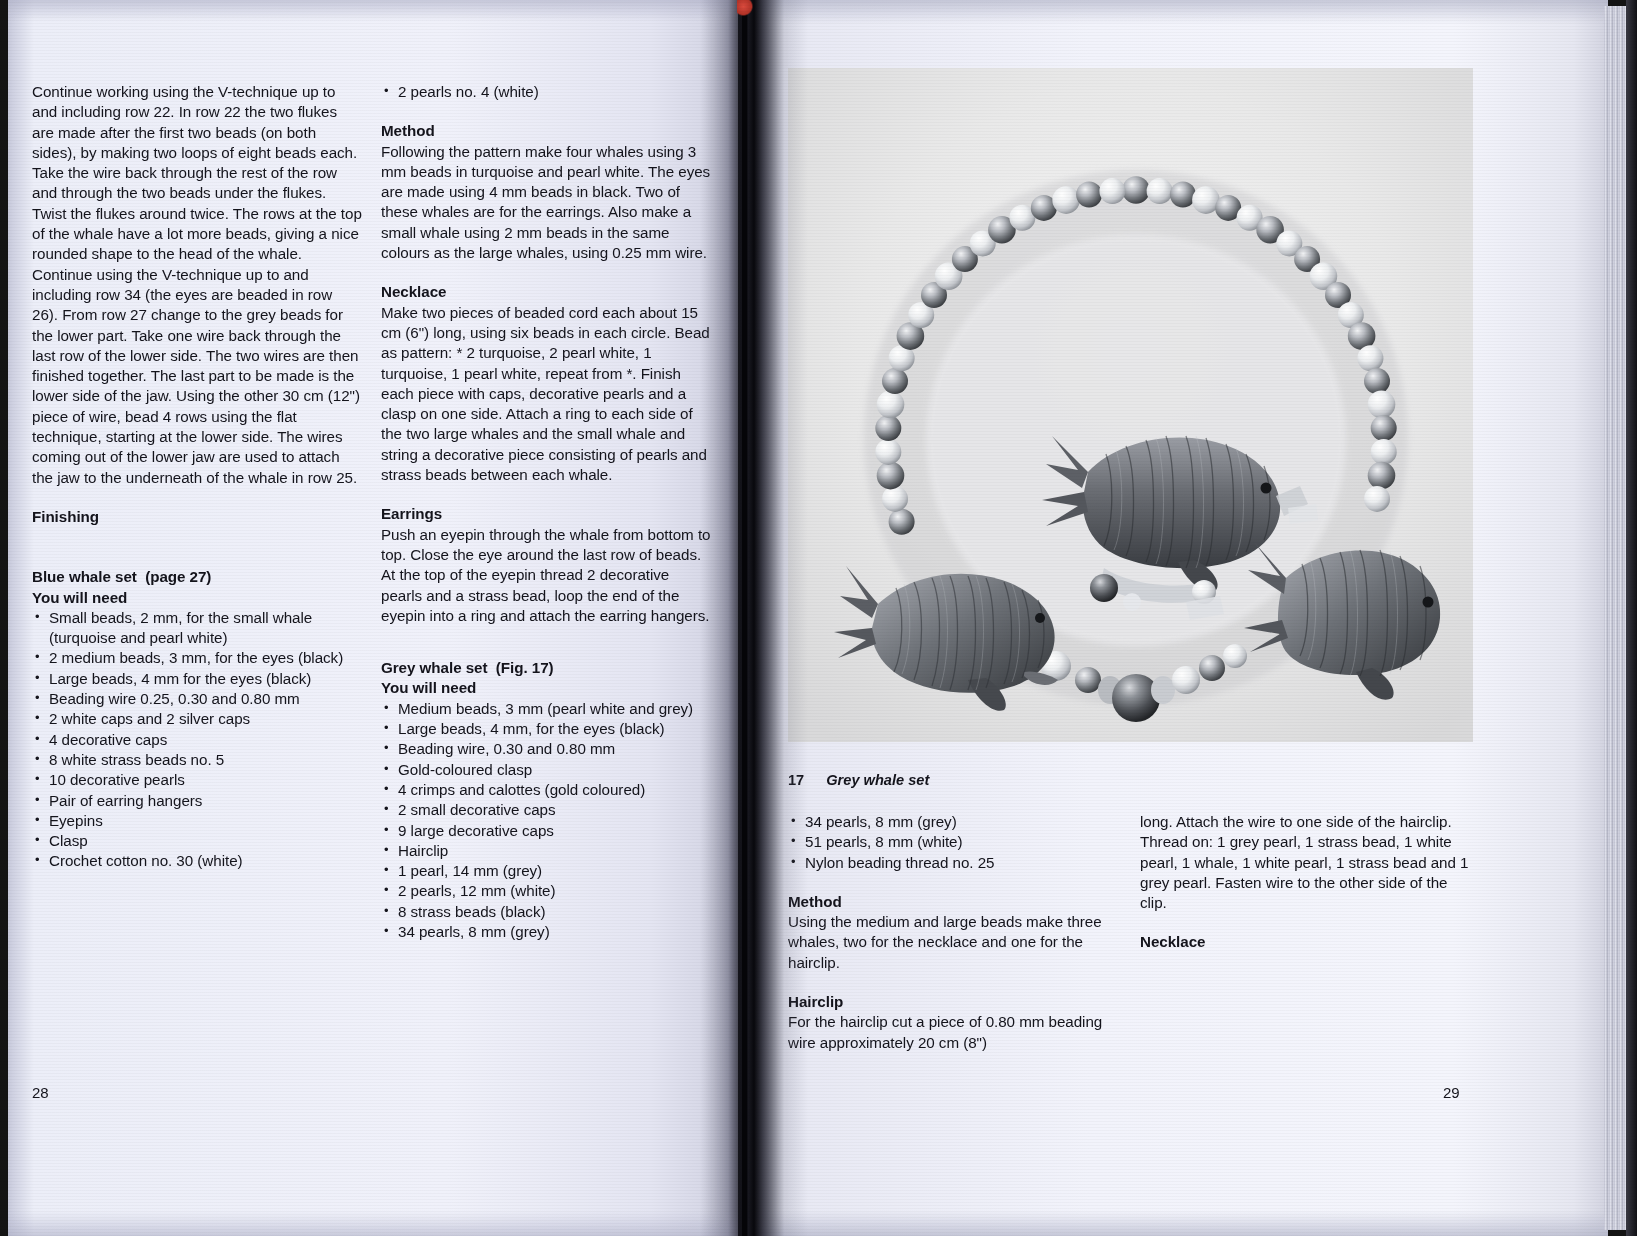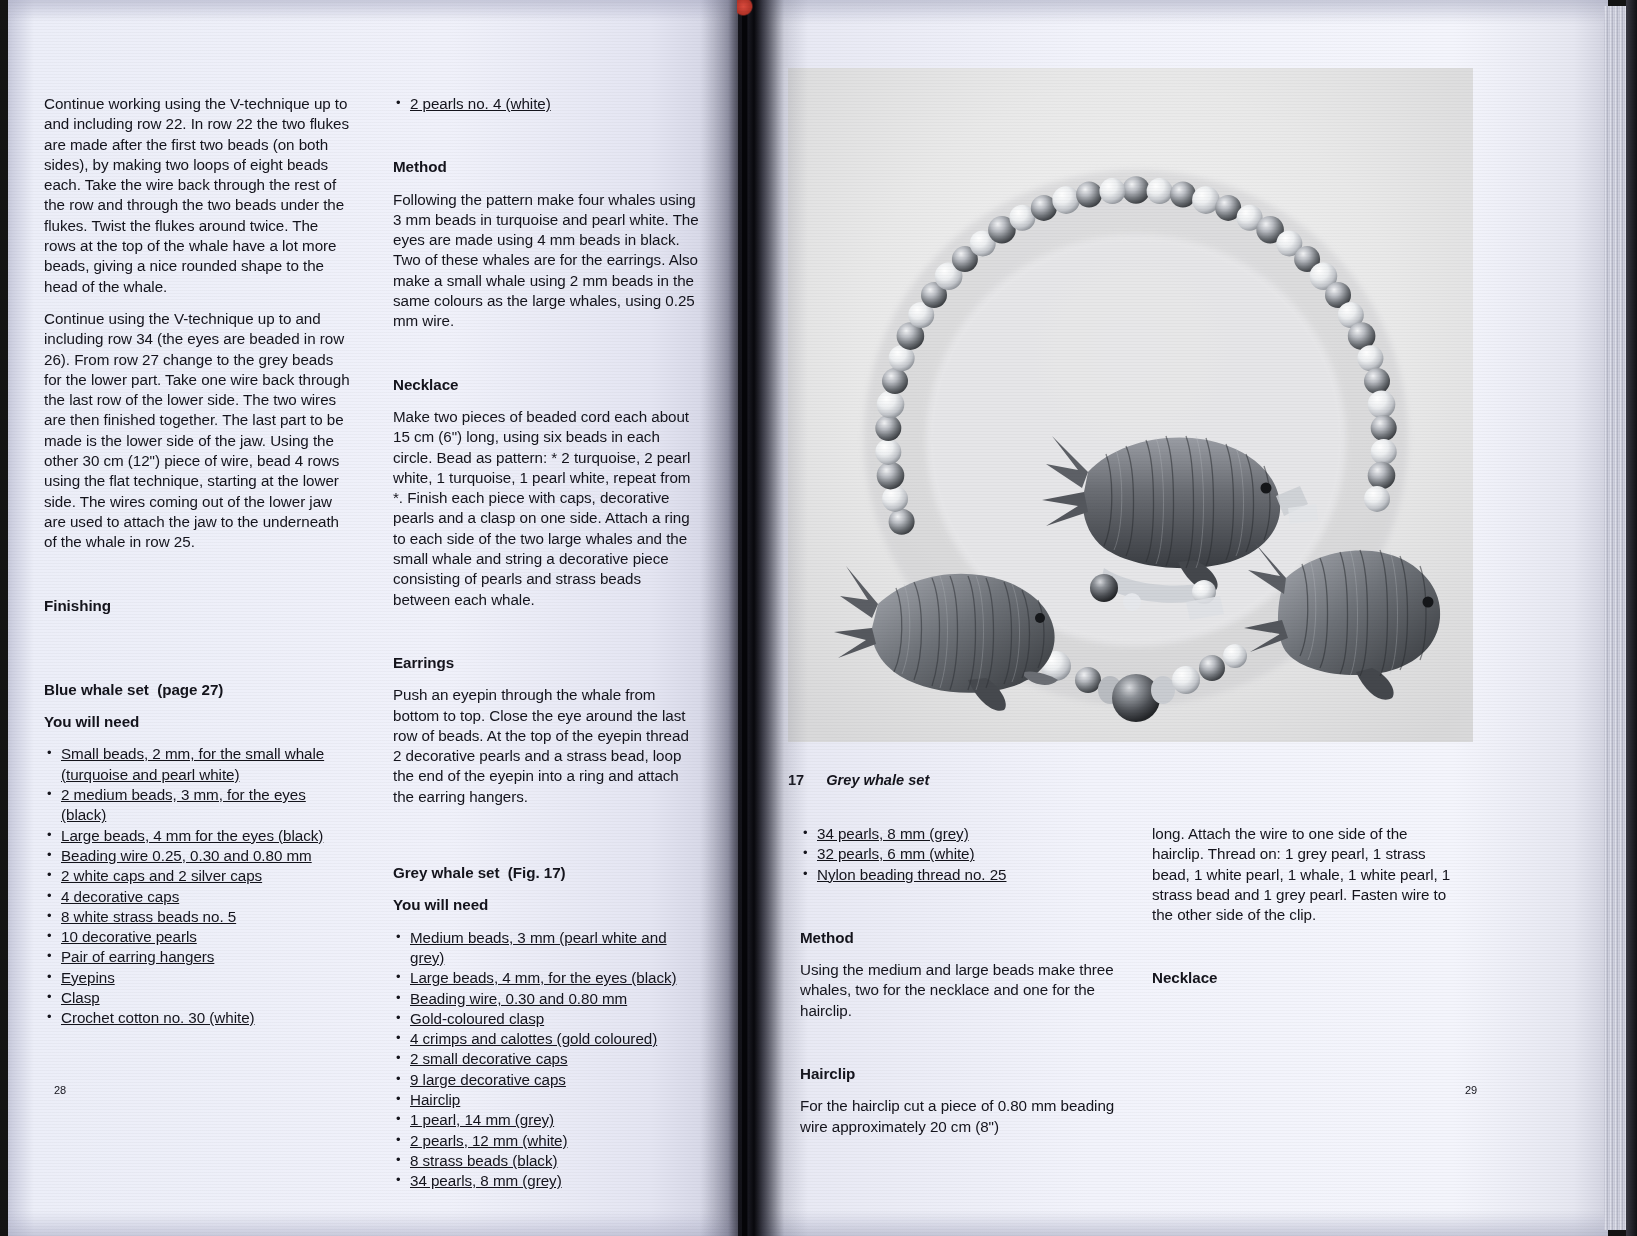--- a/index.html
+++ b/index.html
@@ -110,33 +110,33 @@
 
   
   .col {
     position: absolute;
     color: #14141c;
     font-size: 15.2px;
     line-height: 20.3px;
     letter-spacing: -0.05px;
     text-rendering: optimizeLegibility;
   }
-  .col p { margin: 12px; }
+  .col p { margin: 0; }
   .col p + p { margin-top: 0; }
 
   .blockgap { height: 19px; }
 
   .ital { font-weight: 600; }
 
   .h-run { font-weight: bold; }
   .h-run .paren { font-weight: bold; }
 
   ul.need {
     list-style: none;
-    margin: 12px; padding: 0; text-decoration: underline;
+    margin: 0; padding: 0;
   }
   ul.need li {
     position: relative;
     padding-left: 17px;
     margin: 0;
   }
   ul.need li::before {
     content: "\2022";
     position: absolute;
     left: 3px; top: -1px;
@@ -146,23 +146,22 @@
   
   #col-28-a { left: 32px;  top: 82px;  width: 330px; }
   #col-28-b { left: 381px; top: 82px;  width: 330px; }
   
   #col-29-a { left: 788px; top: 812px; width: 340px; }
   #col-29-b { left: 1140px;top: 812px; width: 330px; }
 
   
   .folio {
     position: absolute;
-    font-size: 11px;
+    font-size: 15px;
     color: #14141c;
-    margin-left: 22px;
   }
   #folio-28 { left: 32px;  top: 1084px; }
   #folio-29 { left: 1443px;top: 1084px; }
 
   
   .photo-wrap {
     position: absolute;
     left: 788px; top: 68px;
     width: 685px; height: 674px;
   }
@@ -483,21 +482,21 @@
     </div>
   </div>
 
   <div class="fig-caption">
     <span class="num">17</span><span class="txt">Grey whale set</span>
   </div>
 
   <div class="col" id="col-29-a">
     <ul class="need" id="list-29a">
         <li>34 pearls, 8 mm (grey)</li>
-        <li>32 pearls, 6 mm (white)</li>
+        <li>51 pearls, 8 mm (white)</li>
         <li>Nylon beading thread no. 25</li>
       </ul>
 
     <div class="blockgap"></div>
 
     <p class="ital">Method</p>
     <p>Using the medium and large beads make three whales, two for the necklace and one for the hairclip.</p>
 
     <div class="blockgap"></div>
 

